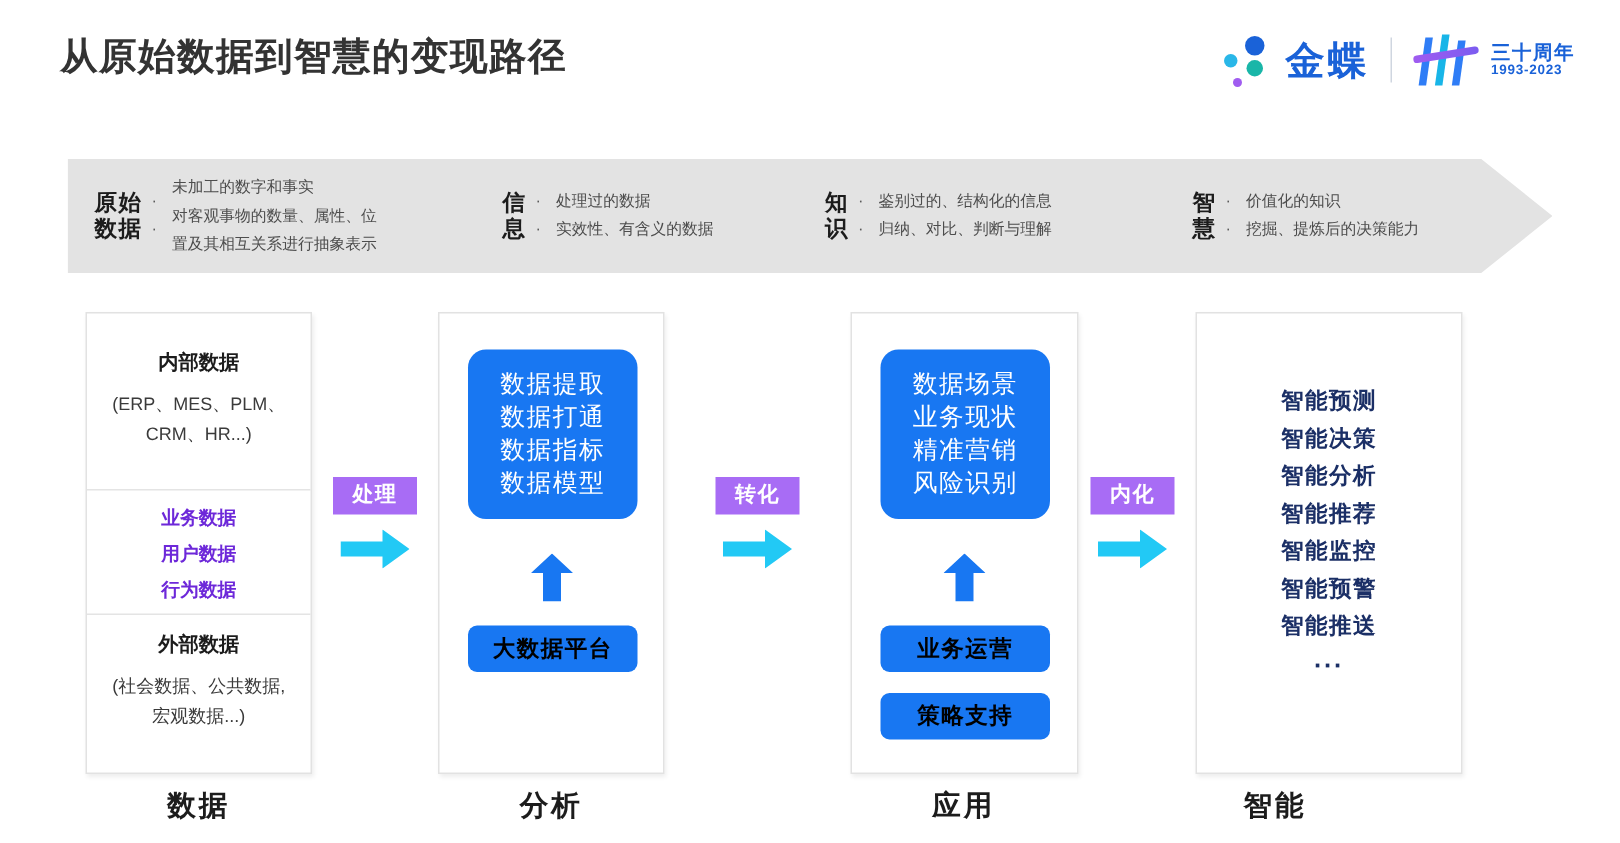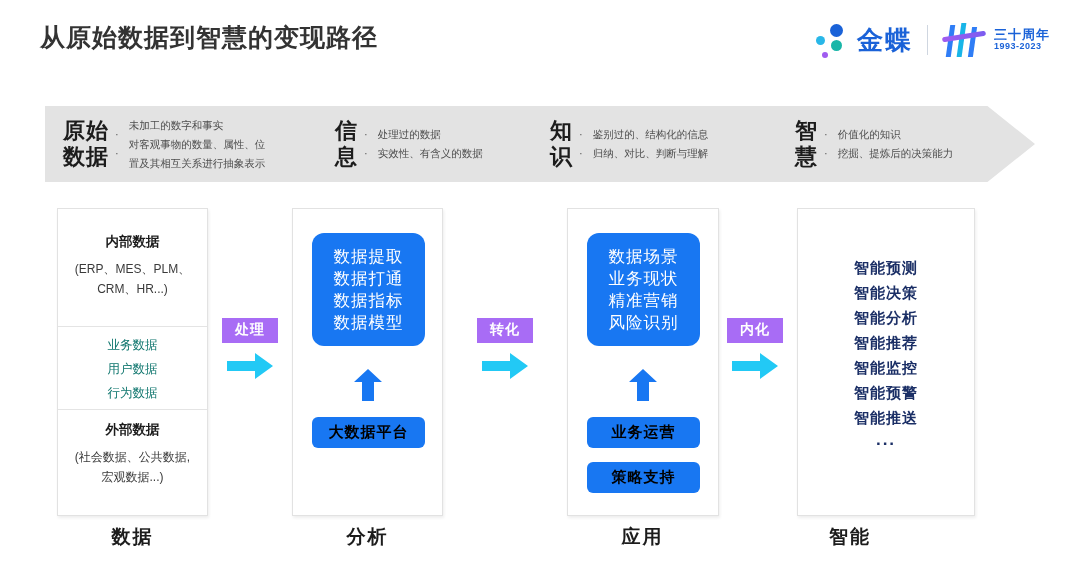--- a/index.html
+++ b/index.html
@@ -43,21 +43,21 @@
     background: #e3e3e3;
     clip-path: polygon(0 0, 930px 0, 930px -10px, 990px 38px, 930px 86px, 930px 76px, 0 76px);
   }
   .banner-inner { position: absolute; left: 0; top: 0; width: 930px; height: 76px; display: flex; }
   .b-item { display: flex; align-items: center; }
   .b-item.i0 { width: 290px; padding-left: 18px; }
   .b-item.i1 { width: 215px; }
   .b-item.i2 { width: 245px; }
   .b-item.i3 { width: 180px; }
   .b-head {
-    font-size: 22px; font-weight: bold; color: #1c1c1c; line-height: 1.16;
+    font-size: 15px; font-weight: bold; color: #1c1c1c; line-height: 1.16;
     letter-spacing: 1px; white-space: pre-line; margin-right: 6px;
   }
   .b-bullets { display: flex; align-items: center; }
   .b-dots { display: flex; flex-direction: column; justify-content: center; margin-right: 10px; }
   .b-dots span { font-size: 11px; color: #5a5a5a; line-height: 19px; }
   .b-lines { font-size: 10.5px; color: #4d4d4d; line-height: 19px; }
   .b-lines div { white-space: nowrap; }
 
   
   .card {
@@ -70,21 +70,21 @@
   .c2 { left: 567px; width: 152px; }
   .c3 { left: 797px; width: 178px; }
 
   .seg-top { padding: 24px 8px 0; text-align: center; }
   .seg-title { font-size: 13.5px; font-weight: bold; color: #1c1c1c; margin-bottom: 8px; }
   .seg-sub { font-size: 12px; color: #3a3a3a; line-height: 20px; }
   .divider { position: absolute; left: 0; width: 100%; height: 1px; background: #e4e4e4; }
   .div-a { top: 117px; }
   .div-b { top: 200px; }
   .seg-mid { position: absolute; top: 124px; left: 0; width: 100%; text-align: center; }
-  .seg-mid div { font-size: 12.5px; font-weight: normal; color: #0f766e; line-height: 24px; }
+  .seg-mid div { font-size: 12.5px; font-weight: bold; color: #6d28d9; line-height: 24px; }
   .seg-bot { position: absolute; top: 212px; left: 0; width: 100%; text-align: center; padding: 0 6px; }
 
   .bluebox {
     position: absolute; left: 19px; top: 24px; width: 113px;
     background: #1877f2; border-radius: 12px;
     padding: 12px 0 13px; text-align: center;
   }
   .bluebox div { font-size: 16.5px; font-weight: normal; color: #ffffff; line-height: 22px; letter-spacing: 1px; }
 
   .uparrow { position: absolute; left: 50%; margin-left: -14px; top: 160px; width: 28px; height: 32px; }

